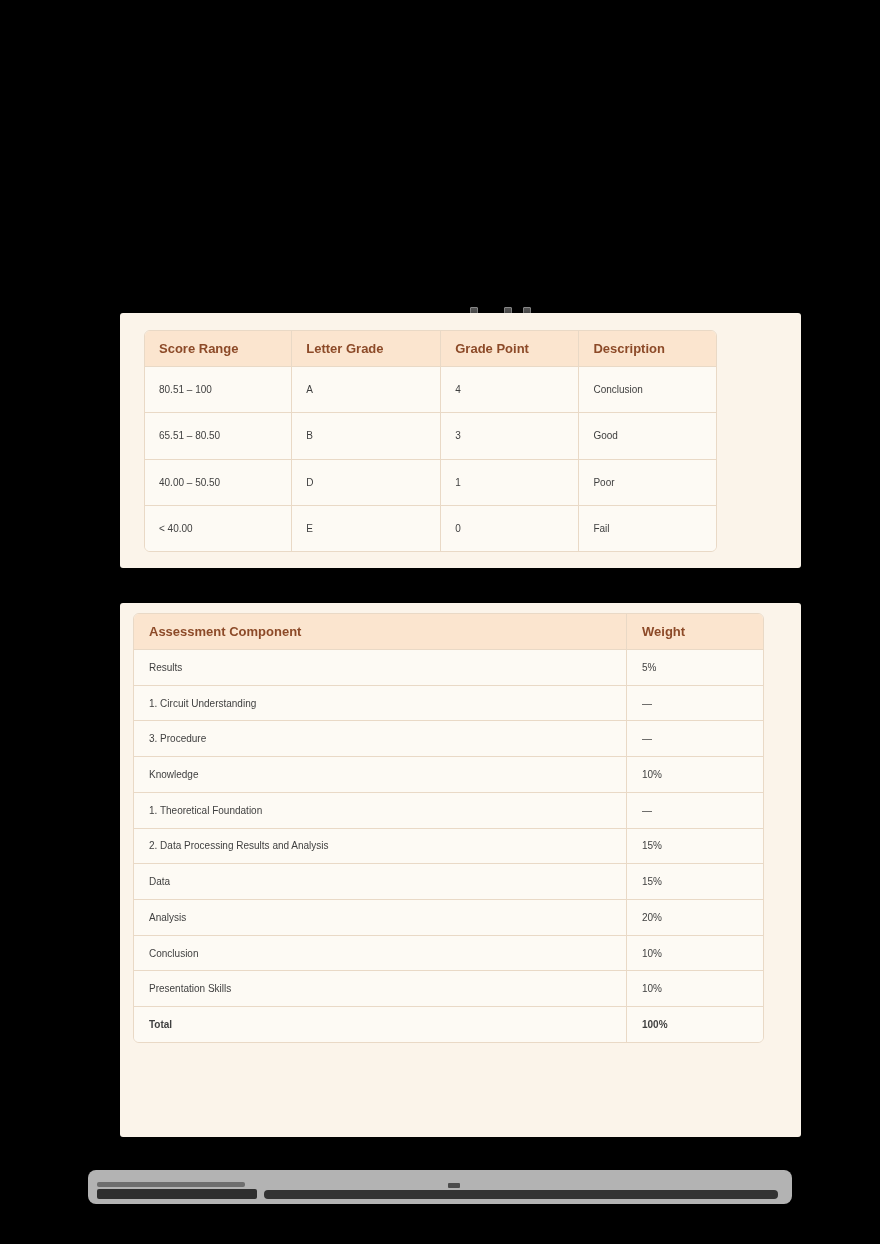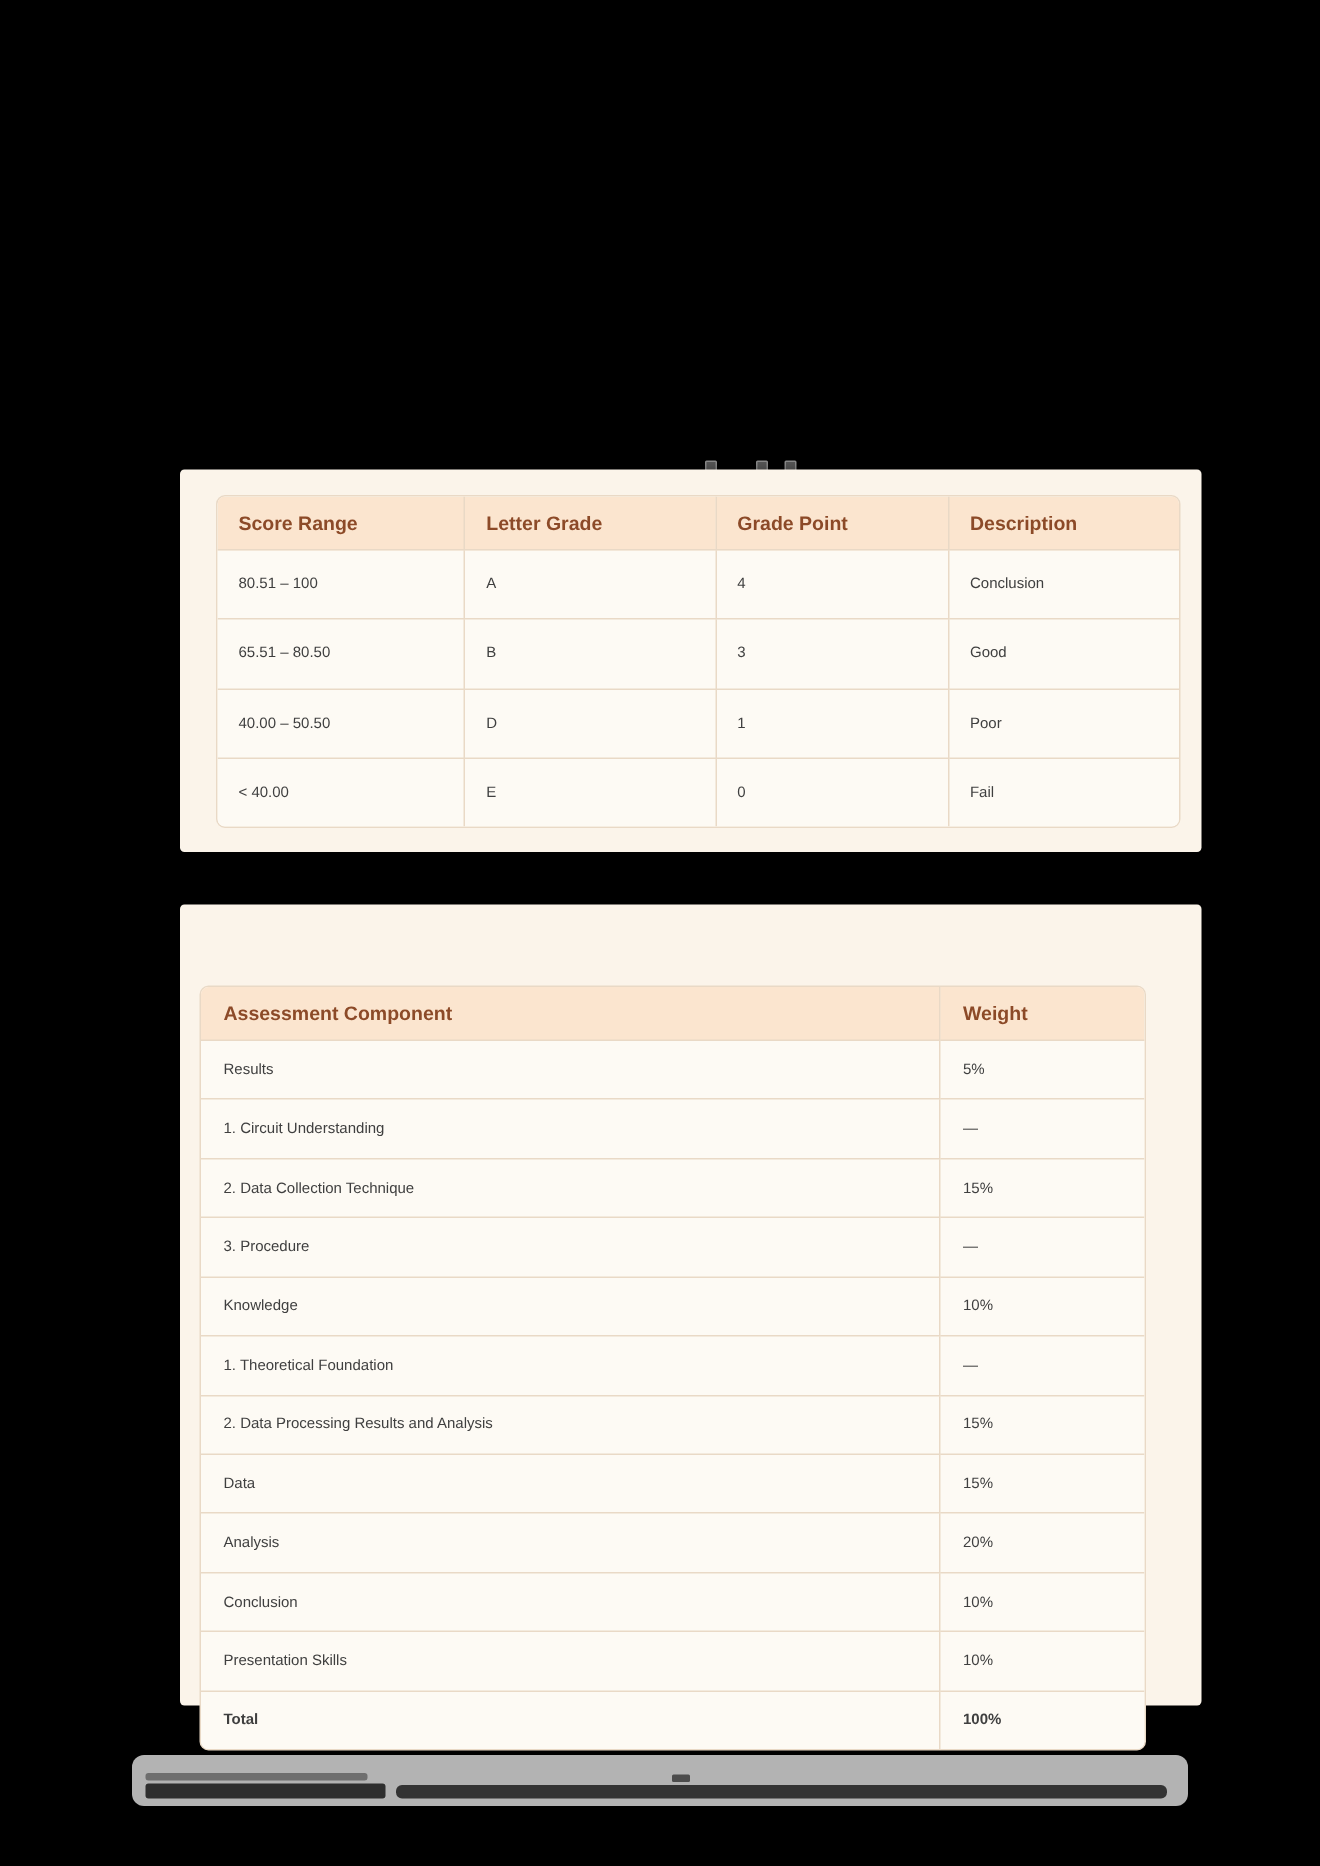--- a/index.html
+++ b/index.html
@@ -32,22 +32,22 @@
     background:var(--panel); border-radius:3px;
     box-shadow:0 2px 8px rgba(0,0,0,.55);
   }
   .panel1{top:313px; height:255px;}
   .panel2{top:603px; height:534px;}
 
   .table-frame{
     position:absolute; border:1px solid var(--border);
     border-radius:6px; overflow:hidden; background:var(--row);
   }
-  .panel1 .table-frame{left:24px; top:17px; width:643px; height:222px;}
-  .panel2 .table-frame{left:13px; top:10px; width:631px; height:510px;margin-top:44px;}
+  .panel1 .table-frame{left:24px; top:17px; width:573px; height:222px;}
+  .panel2 .table-frame{left:13px; top:10px; width:631px; height:430px;}
 
   table{width:100%; height:100%; border-collapse:collapse; table-layout:fixed;}
   th,td{
     border:1px solid var(--border);
     text-align:left; vertical-align:middle;
     font-size:10px; color:var(--body_text);
     padding:10px 14px; background:var(--row);
   }
   th{
     background:var(--header_bg); color:var(--header_text);
@@ -154,24 +154,20 @@
         <tbody>
           <tr>
             <td>Results</td>
             <td>5%</td>
           </tr>
           <tr>
             <td>1. Circuit Understanding</td>
             <td>—</td>
           </tr>
           <tr>
-            <td>2. Data Collection Technique</td>
-            <td>15%</td>
-          </tr>
-          <tr>
             <td>3. Procedure</td>
             <td>—</td>
           </tr>
           <tr>
             <td>Knowledge</td>
             <td>10%</td>
           </tr>
           <tr>
             <td>1. Theoretical Foundation</td>
             <td>—</td>

